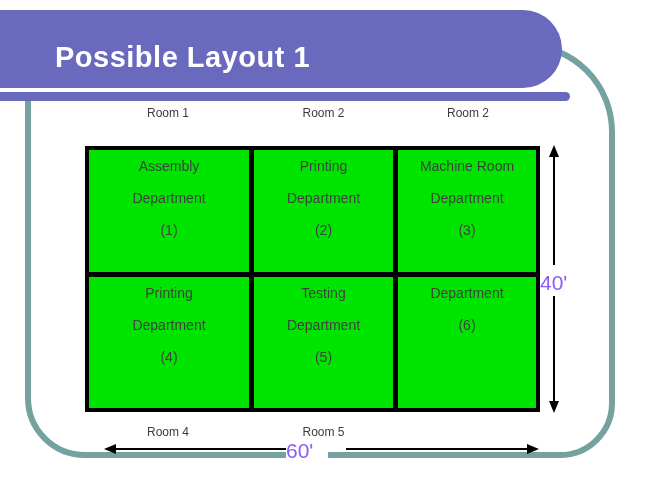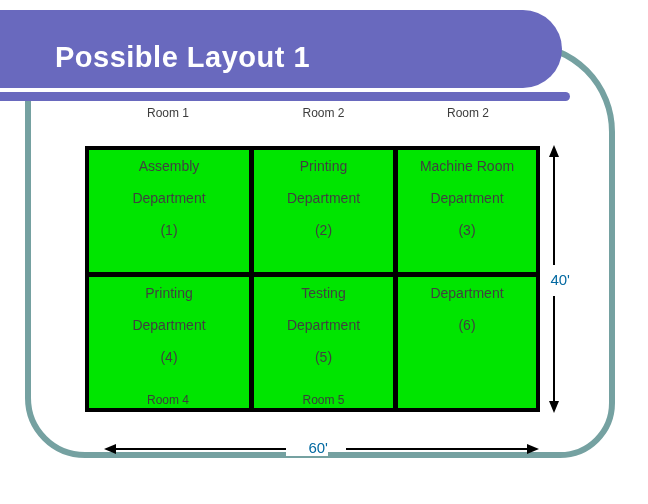--- a/index.html
+++ b/index.html
@@ -38,21 +38,21 @@
     background:var(--banner,#6969BE);
     border-radius:0 6px 6px 0;
     z-index:3;
   }
   
   .col-label{
     position:absolute;height:16px;text-align:center;
     font-size:12px;color:#3C3C3C;z-index:4;
   }
   .toprow{top:106px;}
-  .bottomrow{top:393px;}
+  .bottomrow{top:425px;}
   .col1{left:85px;width:166px;}
   .col2{left:251px;width:145px;}
   .col3{left:396px;width:144px;}
   
   .layout-table{
     position:absolute;left:85px;top:146px;width:455px;height:266px;
     box-sizing:border-box;
     background:#000;padding:4px;
     display:grid;
     grid-template-columns:160fr 139fr 138fr;
@@ -71,21 +71,21 @@
   
   .dim-seg{position:absolute;background:#000;z-index:5;}
   .v-seg{width:2px;left:553px;}
   .h-seg{height:2px;top:448px;}
   .arrowhead{position:absolute;width:0;height:0;z-index:5;}
   .ah-up{left:549px;top:145px;border-left:5px solid transparent;border-right:5px solid transparent;border-bottom:12px solid #000;}
   .ah-down{left:549px;top:401px;border-left:5px solid transparent;border-right:5px solid transparent;border-top:12px solid #000;}
   .ah-left{left:104px;top:444px;border-top:5px solid transparent;border-bottom:5px solid transparent;border-right:12px solid #000;}
   .ah-right{left:527px;top:444px;border-top:5px solid transparent;border-bottom:5px solid transparent;border-left:12px solid #000;}
   .dim-label{
-    position:absolute;font-size:15px;color:#0369a1;text-align:right;z-index:6;background:#fff;
+    position:absolute;font-size:21px;color:#8b5cf6;text-align:left;z-index:6;background:#fff;
   }
   .dim-height{left:540px;top:271px;width:30px;}
   .dim-width{left:286px;top:439px;width:42px;}
 </style>
 </head>
 <body>
 
 <div class="slide">
 
   <div class="frame"></div>

